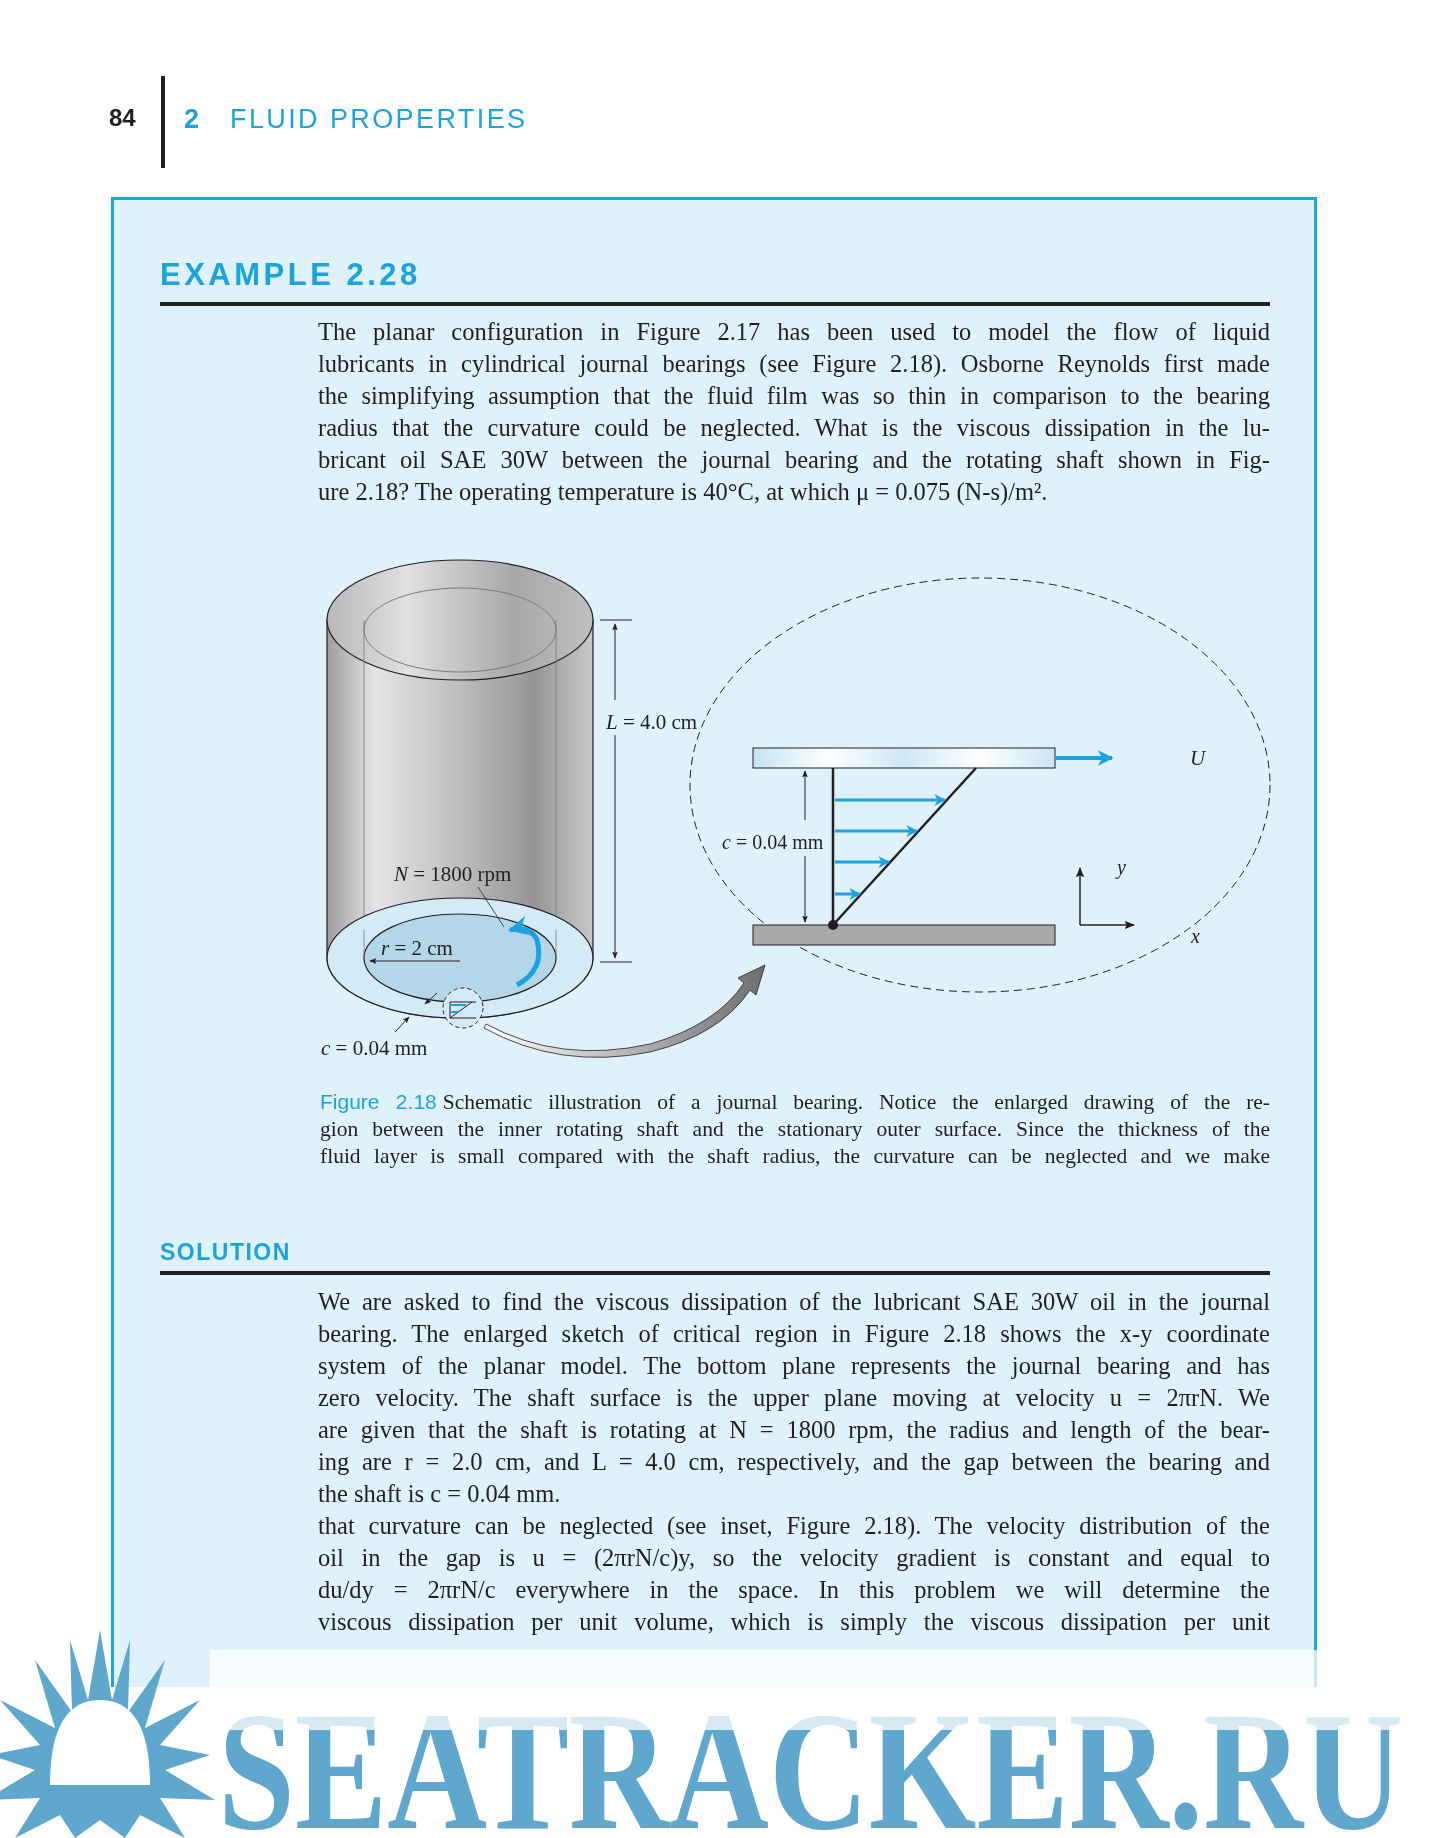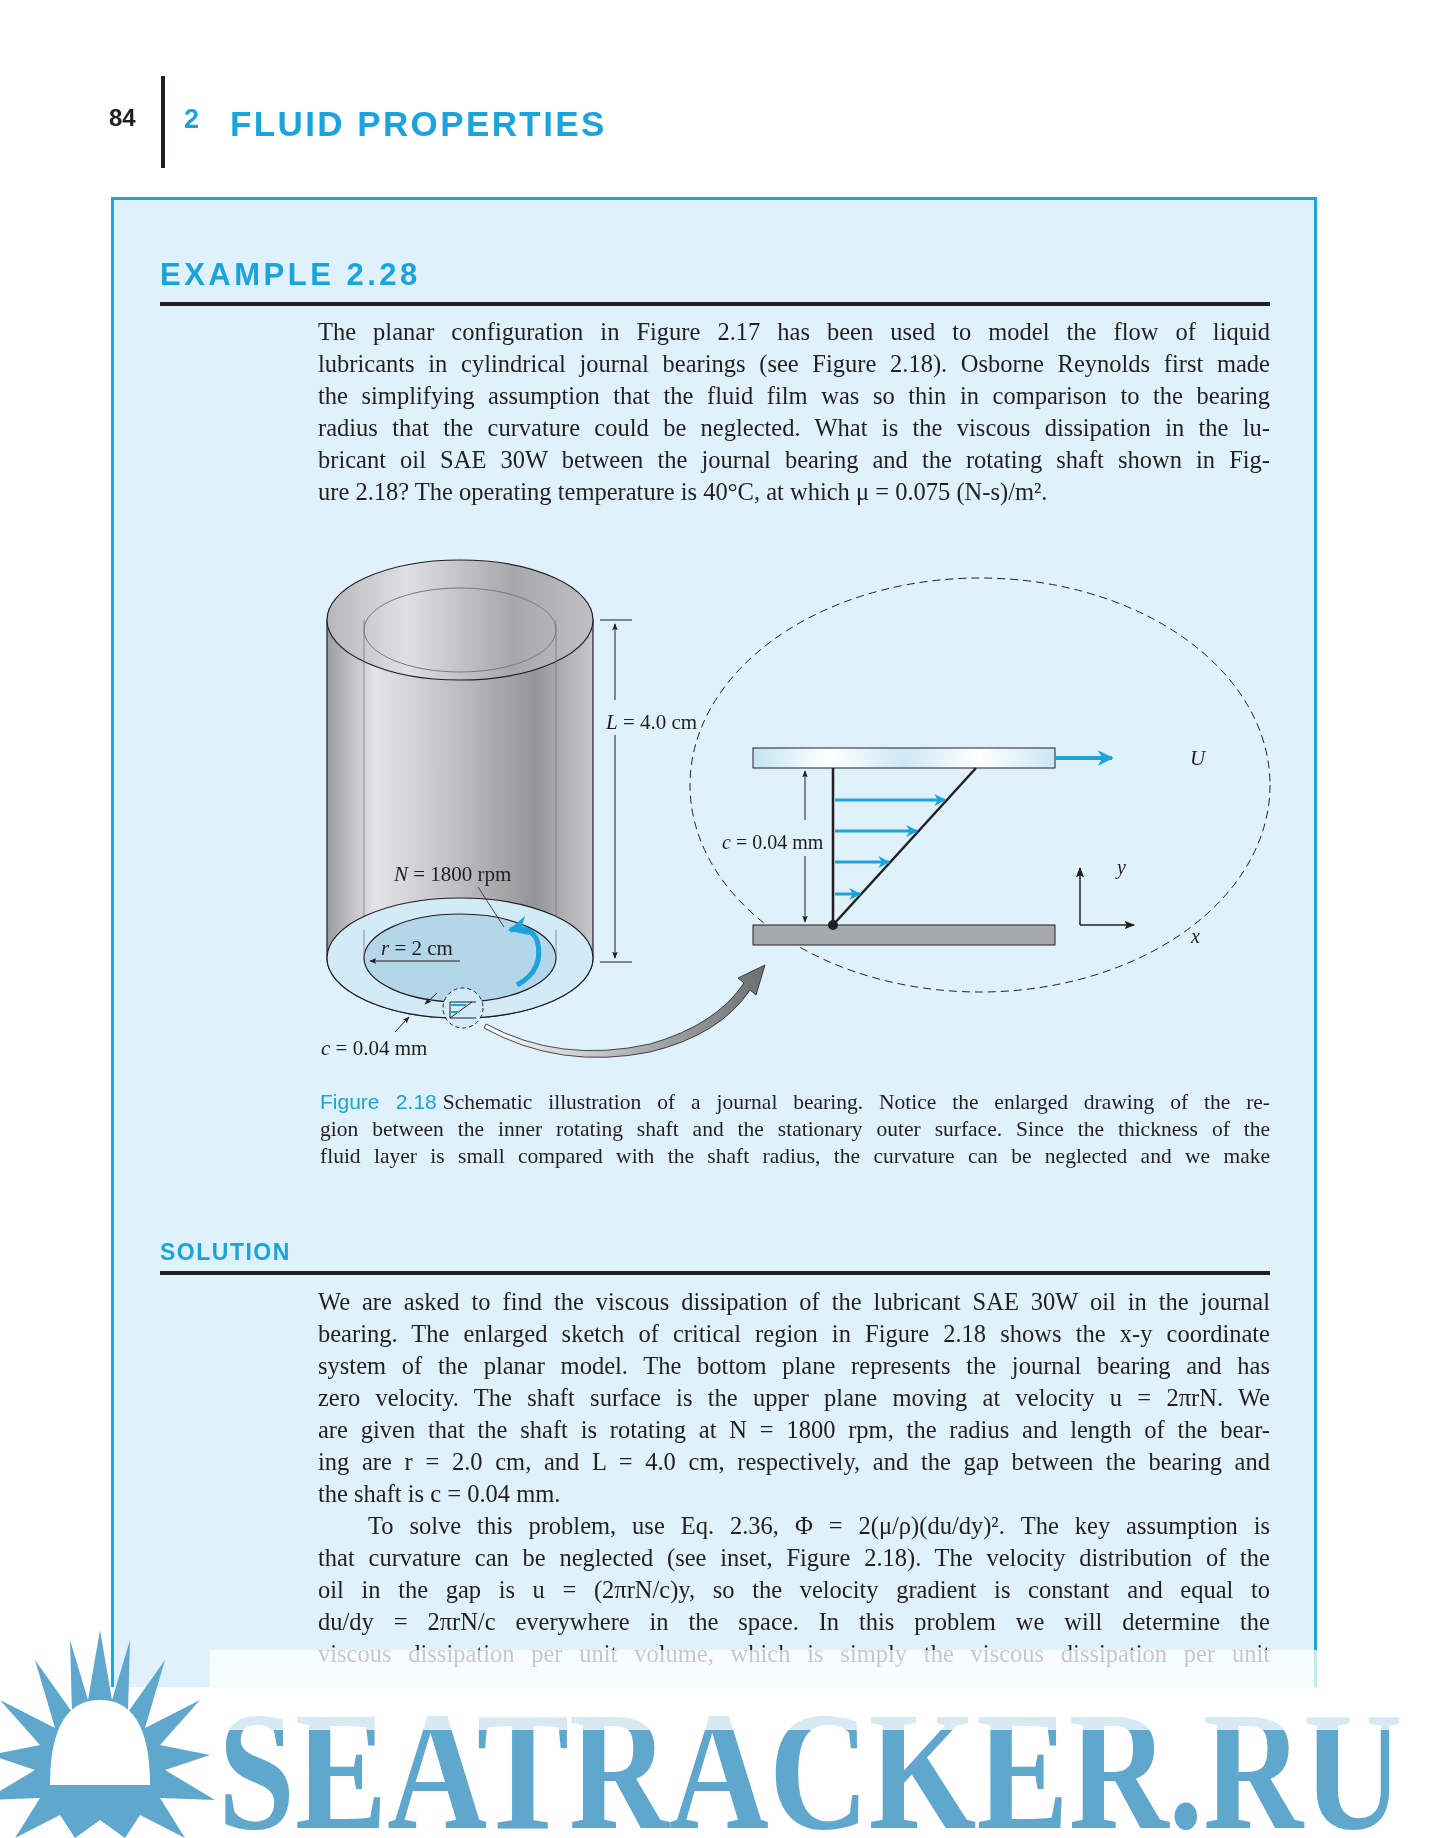--- a/index.html
+++ b/index.html
@@ -3,21 +3,21 @@
 <meta charset="utf-8">
 <style>
   html, body { margin: 0; padding: 0; }
   body { width: 1430px; height: 1838px; position: relative; background: #ffffff; overflow: hidden;
          font-family: "Liberation Serif", "DejaVu Serif", serif; color: #231f20; }
   .abs { position: absolute; }
   .sans { font-family: "Liberation Sans", "DejaVu Sans", sans-serif; }
   .page-num { left: 109px; top: 104px; font-size: 24px; font-weight: bold; color: #231f20; }
   .head-bar { left: 161px; top: 76px; width: 4px; height: 92px; background: #231f20; }
   .chap-num { left: 184px; top: 104px; font-size: 27px; font-weight: bold; color: #1ba3dd; }
-  .chap-title { left: 230px; top: 104px; font-size: 35px; font-weight: bold; color: #1ba3dd; letter-spacing: 2.4px; }
+  .chap-title { left: 230px; top: 104px; font-size: 27px; font-weight: normal; color: #1ba3dd; letter-spacing: 2.4px; }
   .box { left: 111px; top: 197px; width: 1206px; height: 1490px; background: #dff1fa; border: 3px solid #1aa6de; border-bottom: none; box-sizing: border-box; }
   .ex-title { left: 160px; top: 257px; font-size: 31px; font-weight: bold; color: #1ba3dd; letter-spacing: 3.5px; }
   .rule { left: 160px; width: 1110px; height: 4px; background: #231f20; }
   .para { left: 318px; width: 952px; font-size: 24.5px; line-height: 32px; text-align: justify; }
   .para .line { display: block; text-align: justify; text-align-last: justify; white-space: nowrap; height: 32px; }
   .para .line.last { text-align-last: left; }
   .caption { left: 320px; top: 1088px; width: 950px; font-size: 21.5px; line-height: 27.5px; }
   .caption .line { display: block; text-align: justify; text-align-last: justify; white-space: nowrap; height: 27.5px; }
   .caption .line.last { text-align-last: left; }
   .fig-label { color: #1ba3dd; font-family: "Liberation Sans", "DejaVu Sans", sans-serif; font-weight: normal; font-size: 21px; margin-right: 6px; }
@@ -167,21 +167,20 @@
 <div class="abs rule" style="top:1271px;"></div>
 
 <div class="abs para" style="top:1286px;">
   <span class="line">We are asked to find the viscous dissipation of the lubricant SAE 30W oil in the journal</span>
   <span class="line">bearing. The enlarged sketch of critical region in Figure 2.18 shows the x-y coordinate</span>
   <span class="line">system of the planar model. The bottom plane represents the journal bearing and has</span>
   <span class="line">zero velocity. The shaft surface is the upper plane moving at velocity u = 2πrN. We</span>
   <span class="line">are given that the shaft is rotating at N = 1800 rpm, the radius and length of the bear-</span>
   <span class="line">ing are r = 2.0 cm, and L = 4.0 cm, respectively, and the gap between the bearing and</span>
   <span class="line last">the shaft is c = 0.04 mm.</span>
-  <span class="line indent">To solve this problem, use Eq. 2.36, Φ = 2(μ/ρ)(du/dy)². The key assumption is</span>
   <span class="line">that curvature can be neglected (see inset, Figure 2.18). The velocity distribution of the</span>
   <span class="line">oil in the gap is u = (2πrN/c)y, so the velocity gradient is constant and equal to</span>
   <span class="line">du/dy = 2πrN/c everywhere in the space. In this problem we will determine the</span>
   <span class="line">viscous dissipation per unit volume, which is simply the viscous dissipation per unit</span>
 </div>
 
 <svg class="abs watermark" viewBox="0 1630 1430 208" width="1430" height="208">
   <rect x="0" y="1688" width="1430" height="150" fill="#ffffff" opacity="0.55"></rect>
   <g>
     <polygon fill="#5fa7cc" points="100,1630 112,1700 130,1640 128,1712 165,1660 145,1728 200,1700 160,1745 210,1755 165,1770 215,1800 160,1798 185,1838 140,1815 125,1838 100,1820 75,1838 60,1815 15,1838 40,1798 -15,1800 35,1770 -10,1755 40,1745 0,1700 55,1728 35,1660 72,1712 70,1640 88,1700"></polygon>

